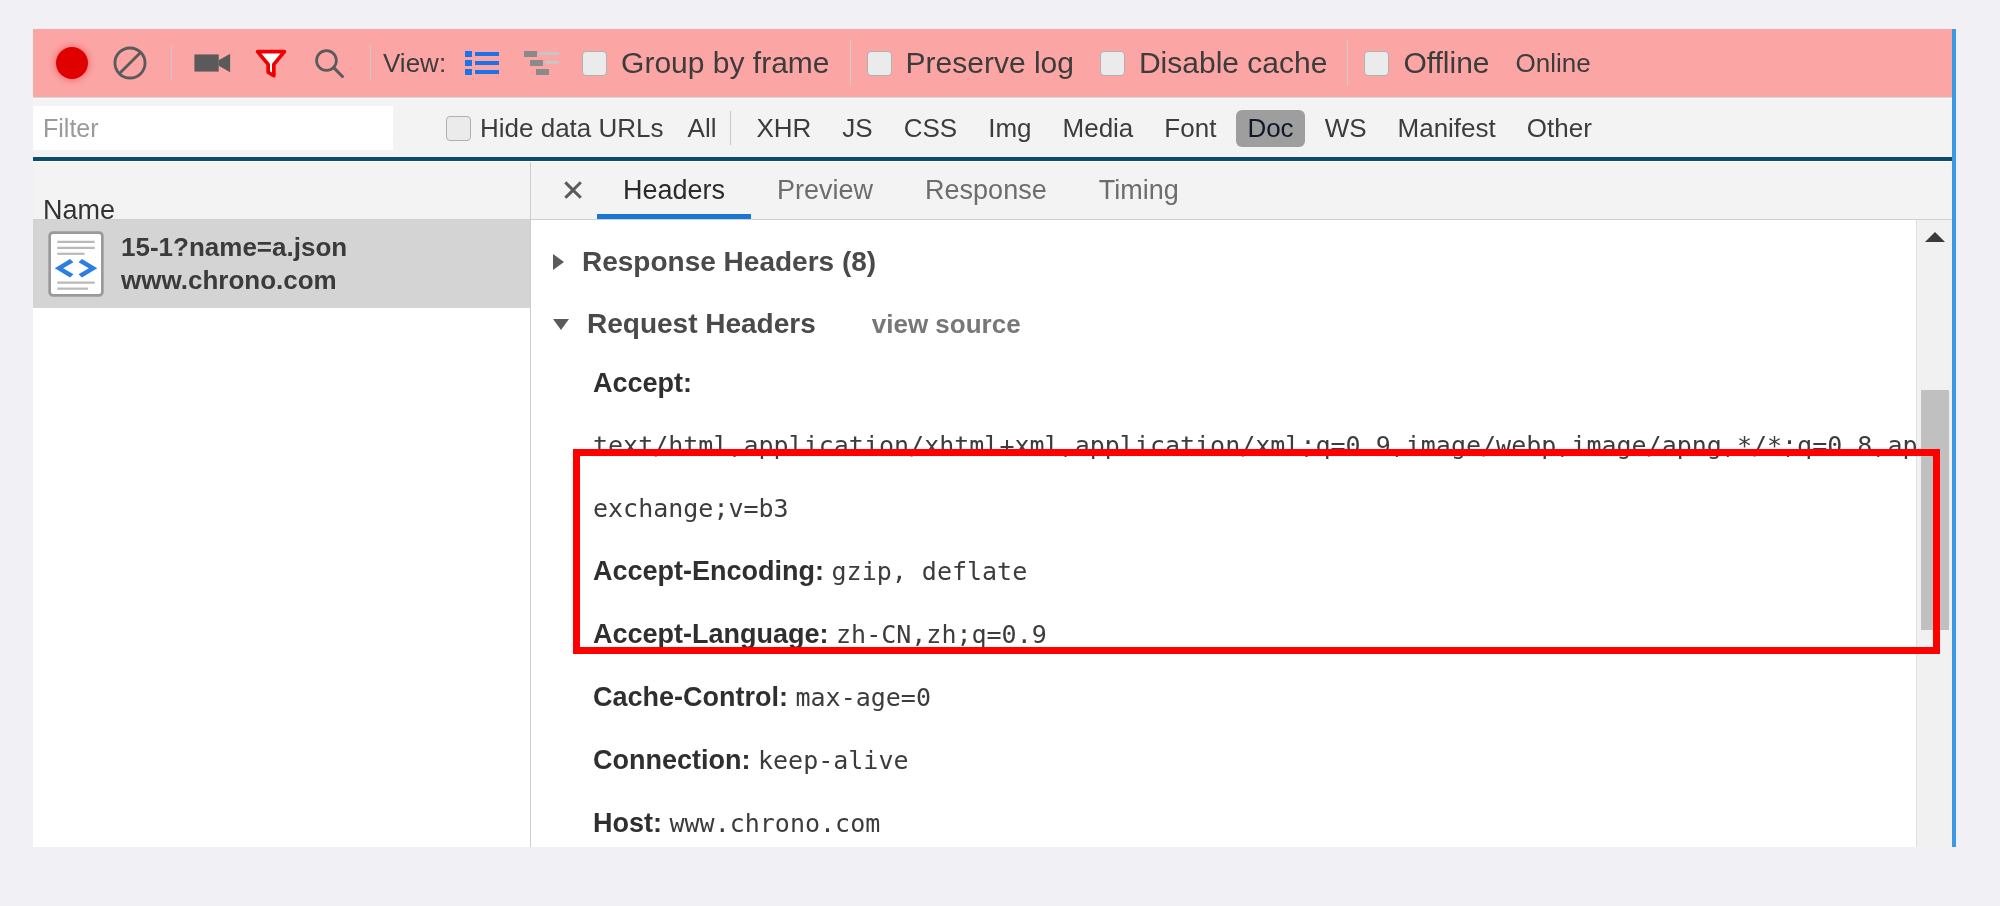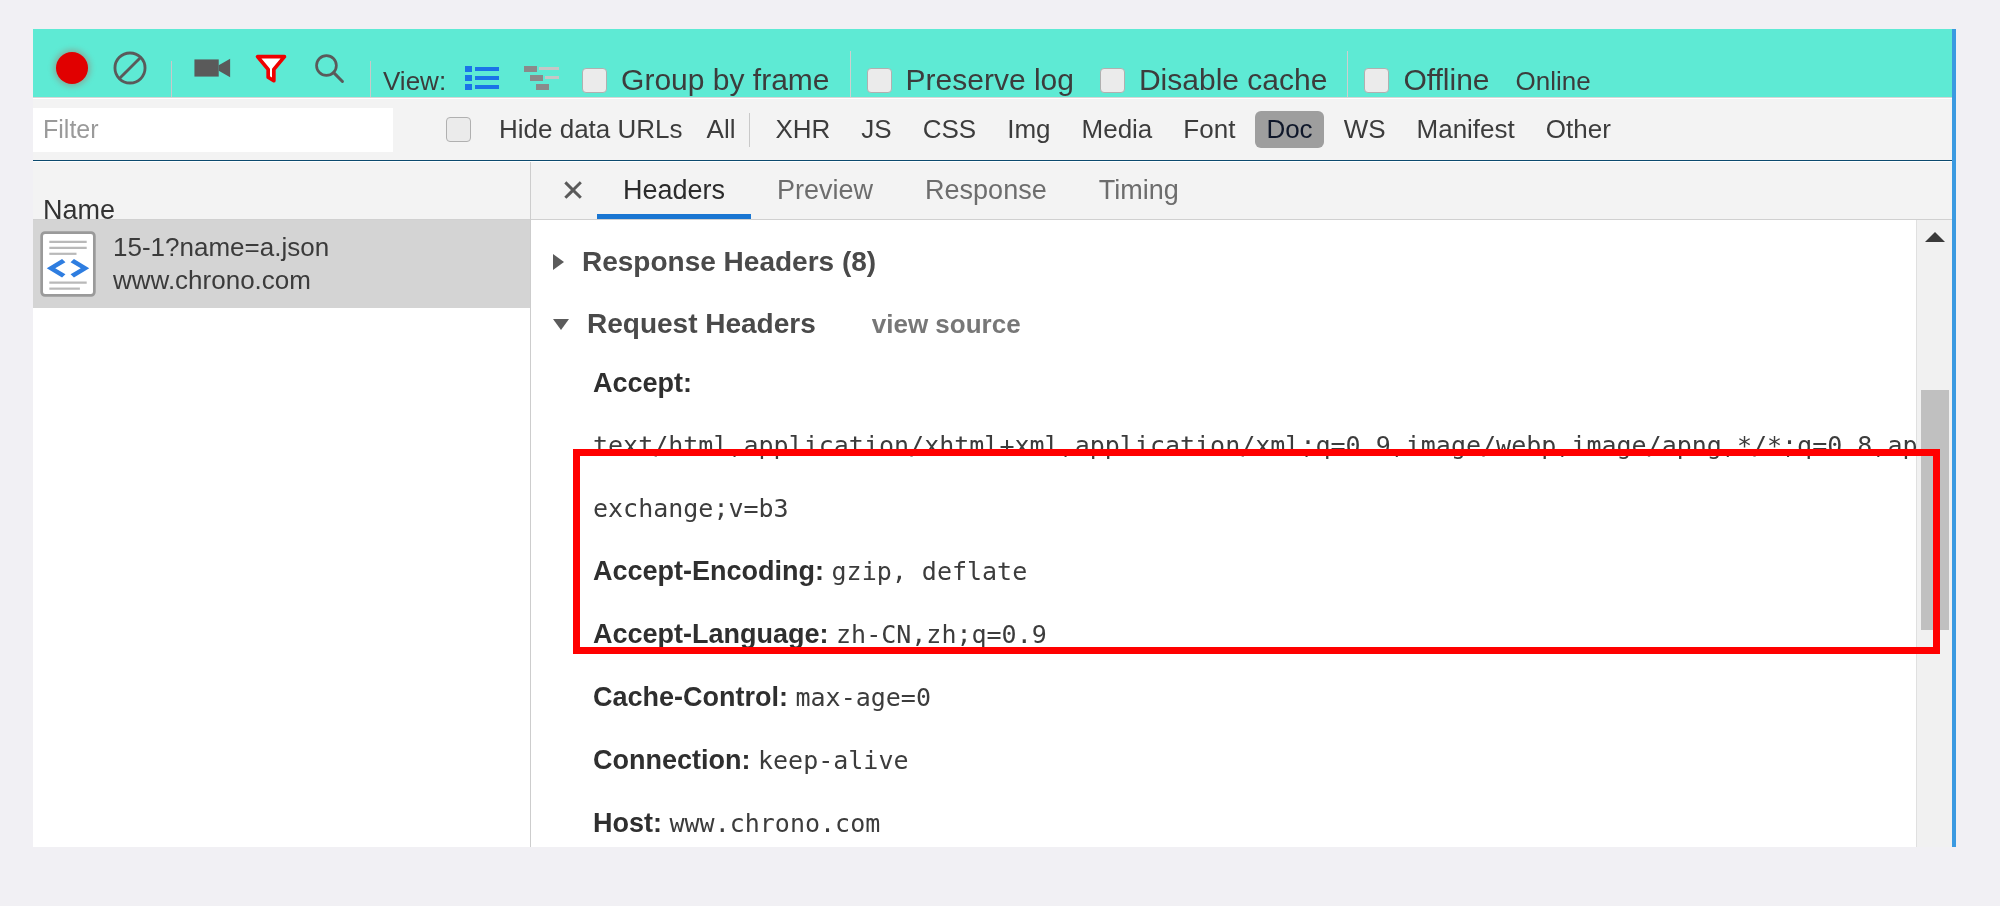--- a/index.html
+++ b/index.html
@@ -24,23 +24,23 @@
     width: 1923px; height: 818px;
     background: #ffffff;
     border-right: 4px solid #3b9ae1;
     overflow: hidden;
   }
 
   
   .toolbar {
     position: absolute; left: 0; top: 0;
     width: 1919px; height: 69px;
-    background: #5eead4;
+    background: #fca5a5;
     border-bottom: 1px solid #d6d6d6;
-    display: flex; align-items: flex-end;
+    display: flex; align-items: center;
     padding-left: 10px;
   }
   .tb-icon {
     width: 58px; height: 58px;
     display: flex; align-items: center; justify-content: center;
     flex: 0 0 auto;
   }
   .record-dot {
     width: 32px; height: 32px; border-radius: 50%;
     background: #e10000;
@@ -87,37 +87,37 @@
   .plain-label {
     font-size: 26px; color: #3c3c3c; white-space: nowrap;
     flex: 0 0 auto;
   }
 
   
   .filterbar {
     position: absolute; left: 0; top: 70px;
     width: 1919px; height: 62px;
     background: #f3f3f3;
-    border-bottom: 1px solid #0c4a6e;
+    border-bottom: 4px solid #0c4a6e;
     display: flex; align-items: center;
   }
   .filter-input {
     width: 360px; height: 44px;
     margin-left: 0;
     background: #ffffff;
     border: none;
     outline: none;
     font-size: 25px;
     color: #3c3c3c;
     padding-left: 10px;
     font-family: "Liberation Sans", sans-serif;
   }
   .filter-input::placeholder { color: #9a9a9a; }
   .hide-urls {
-    display: flex; align-items: center; gap: 28px;
+    display: flex; align-items: center; gap: 9px;
     margin-left: 25px; flex: 0 0 auto; padding-left: 28px;
   }
   .hide-urls .cb-label { font-size: 26px; color: #3c3c3c; white-space: nowrap; }
   .type-all {
     font-size: 26px; color: #3c3c3c;
     margin-left: 24px; flex: 0 0 auto;
   }
   .type-sep {
     width: 1px; height: 34px; background: #c9c9c9;
     margin: 0 14px; flex: 0 0 auto;
@@ -151,22 +151,23 @@
     display: flex; align-items: center;
     padding-left: 10px;
   }
   .list-header-label {
     font-size: 27px; color: #333; margin-top: 40px;
   }
   .list-row {
     height: 88px;
     background: #d4d4d4;
     display: flex; align-items: center;
-    padding-left: 6px;
+    padding-left: 14px;
     gap: 16px;
+    font-weight: bold;
   }
   .doc-icon {
     width: 58px; height: 68px;
     flex: 0 0 auto;
   }
   .row-texts { display: flex; flex-direction: column; gap: 2px; }
   .row-name { font-size: 26px; color: #3b3b3b; line-height: 1.2; }
   .row-host { font-size: 26px; color: #3b3b3b; line-height: 1.2; }
 
   

